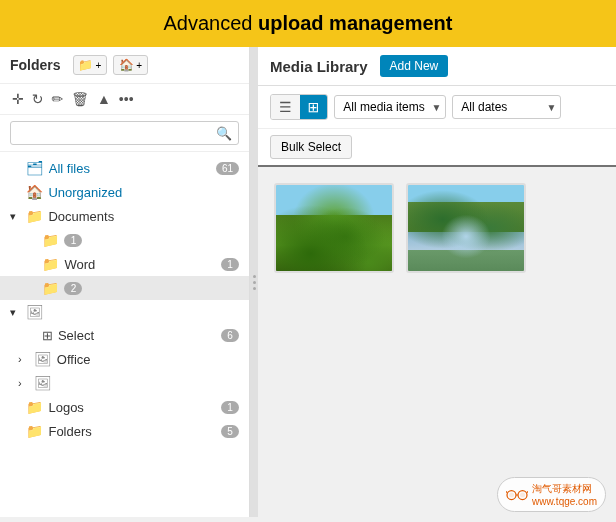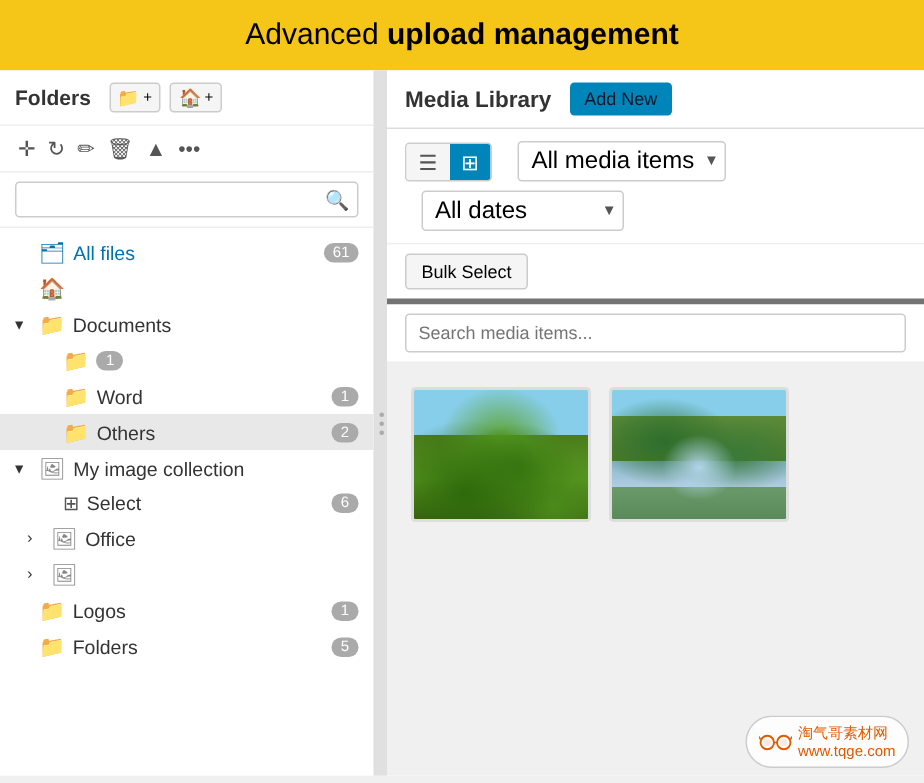--- a/index.html
+++ b/index.html
@@ -157,21 +157,21 @@
       gap: 8px;
     }
     .media-title {
       font-size: 15px;
       font-weight: bold;
       color: #333;
       margin-right: 4px;
     }
     .add-new-btn {
       background: #0085ba;
-      color: #0f172a;
+      color: #ffffff;
       border: none;
       border-radius: 3px;
       padding: 4px 10px;
       font-size: 12px;
       cursor: pointer;
     }
 
     .media-toolbar {
       display: flex;
       align-items: center;
@@ -199,26 +199,25 @@
     .view-btn.active { background: #0085ba; color: #fff; }
     .select-wrap {
       position: relative;
       display: inline-flex;
       align-items: center;
     }
     .select-wrap select {
       border: 1px solid #ccc;
       border-radius: 3px;
       padding: 4px 20px 4px 8px;
-      font-size: 16px;
+      font-size: 12px;
       background: #fff;
       appearance: none;
       cursor: pointer;
       outline: none;
-      margin-left: 11px;
     }
     .select-wrap .chevron {
       position: absolute;
       right: 5px;
       pointer-events: none;
       font-size: 10px;
       color: #555;
     }
 
     .bulk-select-btn {
@@ -354,20 +353,21 @@
         <span class="toggle"></span>
         <span class="folder-icon" style="color:#0073aa">🗂</span>
         <span class="label">All files</span>
         <span class="badge">61</span>
       </div>
 
       <div class="tree-item link-style">
         <span class="indent" style="width:0px"></span>
         <span class="toggle"></span>
         <span class="folder-icon" style="color:#0073aa">🏠</span>
+        <span class="label">Unorganized</span>
       </div>
 
       <div class="tree-item">
         <span class="indent" style="width:0px"></span>
         <span class="toggle" style="color:#333">▾</span>
         <span class="folder-icon" style="color:#e2c040">📁</span>
         <span class="label">Documents</span>
       </div>
 
       <div class="tree-item">
@@ -382,29 +382,27 @@
         <span class="toggle"></span>
         <span class="folder-icon" style="color:#e2c040">📁</span>
         <span class="label">Word</span>
         <span class="badge">1</span>
       </div>
 
       <div class="tree-item active">
         <span class="indent" style="width:16px"></span>
         <span class="toggle"></span>
         <span class="folder-icon" style="color:#e2c040">📁</span>
-        <span class="label">Others</span>
         <span class="badge">2</span>
       </div>
 
       <div class="tree-item">
         <span class="indent" style="width:0px"></span>
         <span class="toggle" style="color:#333">▾</span>
         <span class="folder-icon" style="color:#888">🖼</span>
-        <span class="label">My image collection</span>
       </div>
 
       <div class="tree-item">
         <span class="indent" style="width:16px"></span>
         <span class="toggle"></span>
         <span class="folder-icon" style="font-size:13px;color:#555">⊞</span>
         <span class="label">Select</span>
         <span class="badge">6</span>
       </div>
 
@@ -473,27 +471,24 @@
       <div class="select-wrap">
         <select>
           <option>All dates</option>
           <option>January 2024</option>
           <option>February 2024</option>
         </select>
         <span class="chevron">▼</span>
       </div>
     </div>
 
-    <div style="padding:6px 12px;background:#fff;border-bottom:4px solid #737373;">
+    <div style="padding:6px 12px;background:#fff;border-bottom:2px solid #737373;">
       <button class="bulk-select-btn">Bulk Select</button>
     </div>
 
-    <div class="media-search-wrap">
-      <input type="text" placeholder="Search media items..." style="">
-    </div>
 
     <div class="media-grid">
 
       <div class="media-thumb" title="Grass field">
         <div class="thumb-grass"></div>
       </div>
 
       <div class="media-thumb" title="Waterfall">
         <div class="thumb-waterfall"></div>
       </div>

